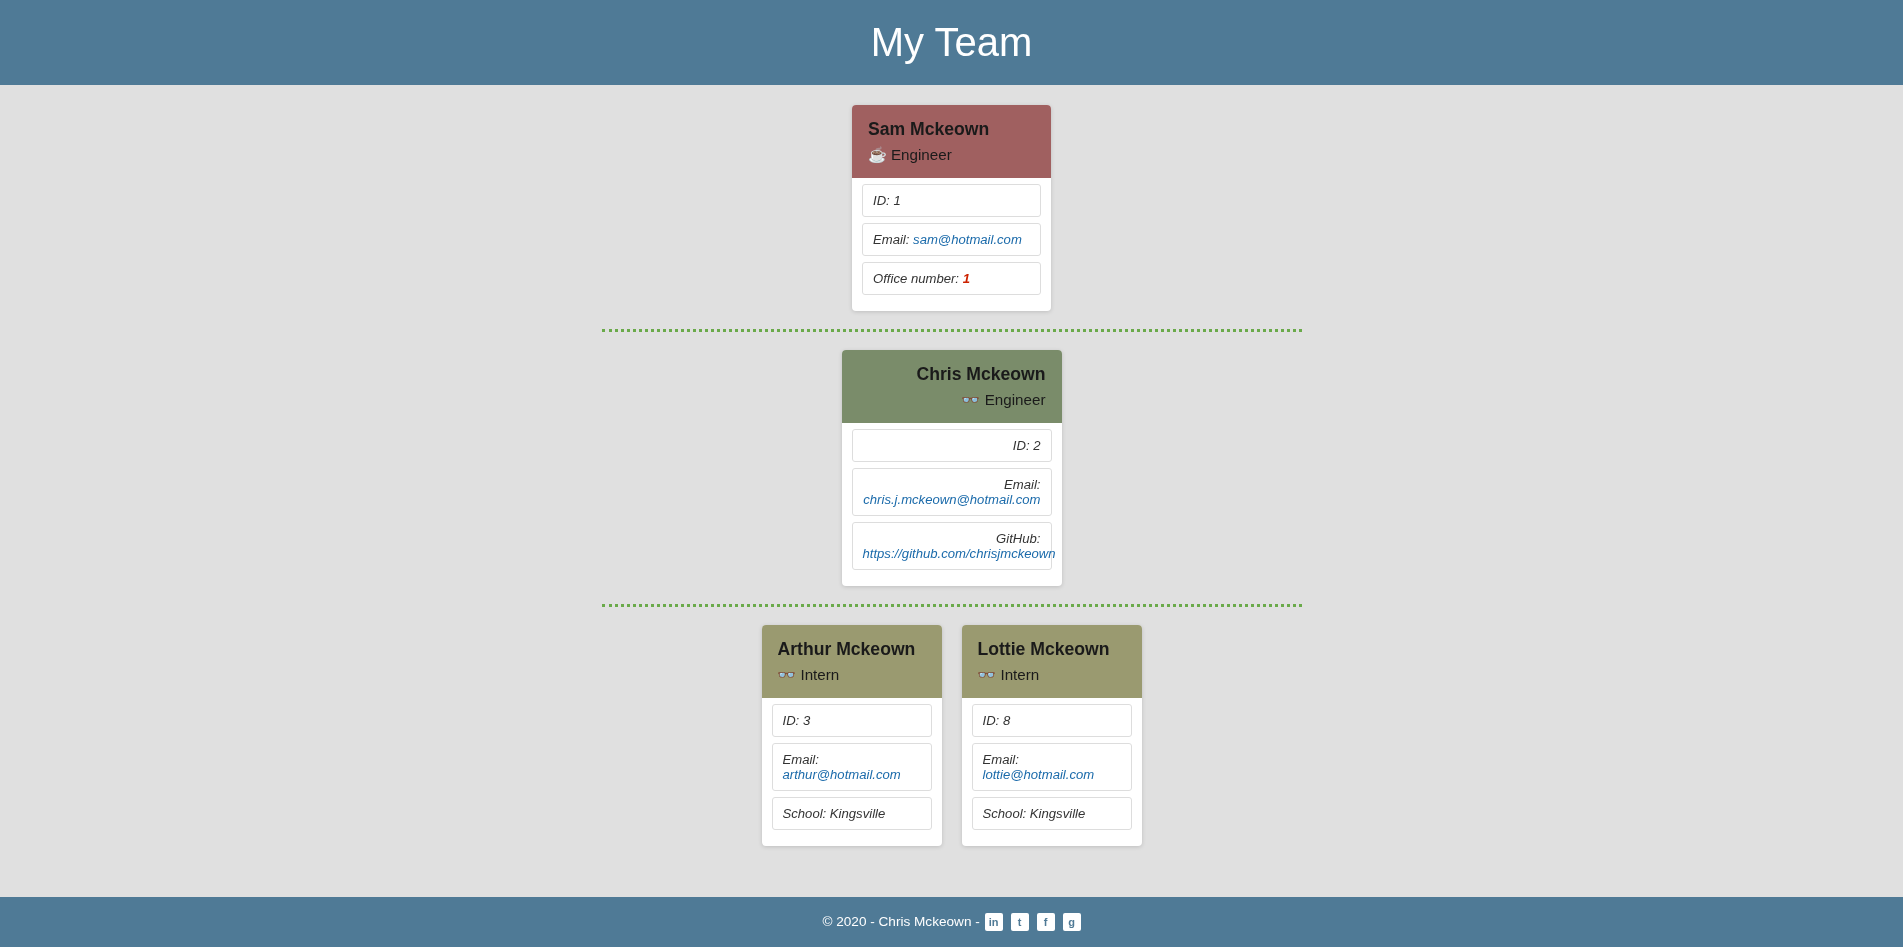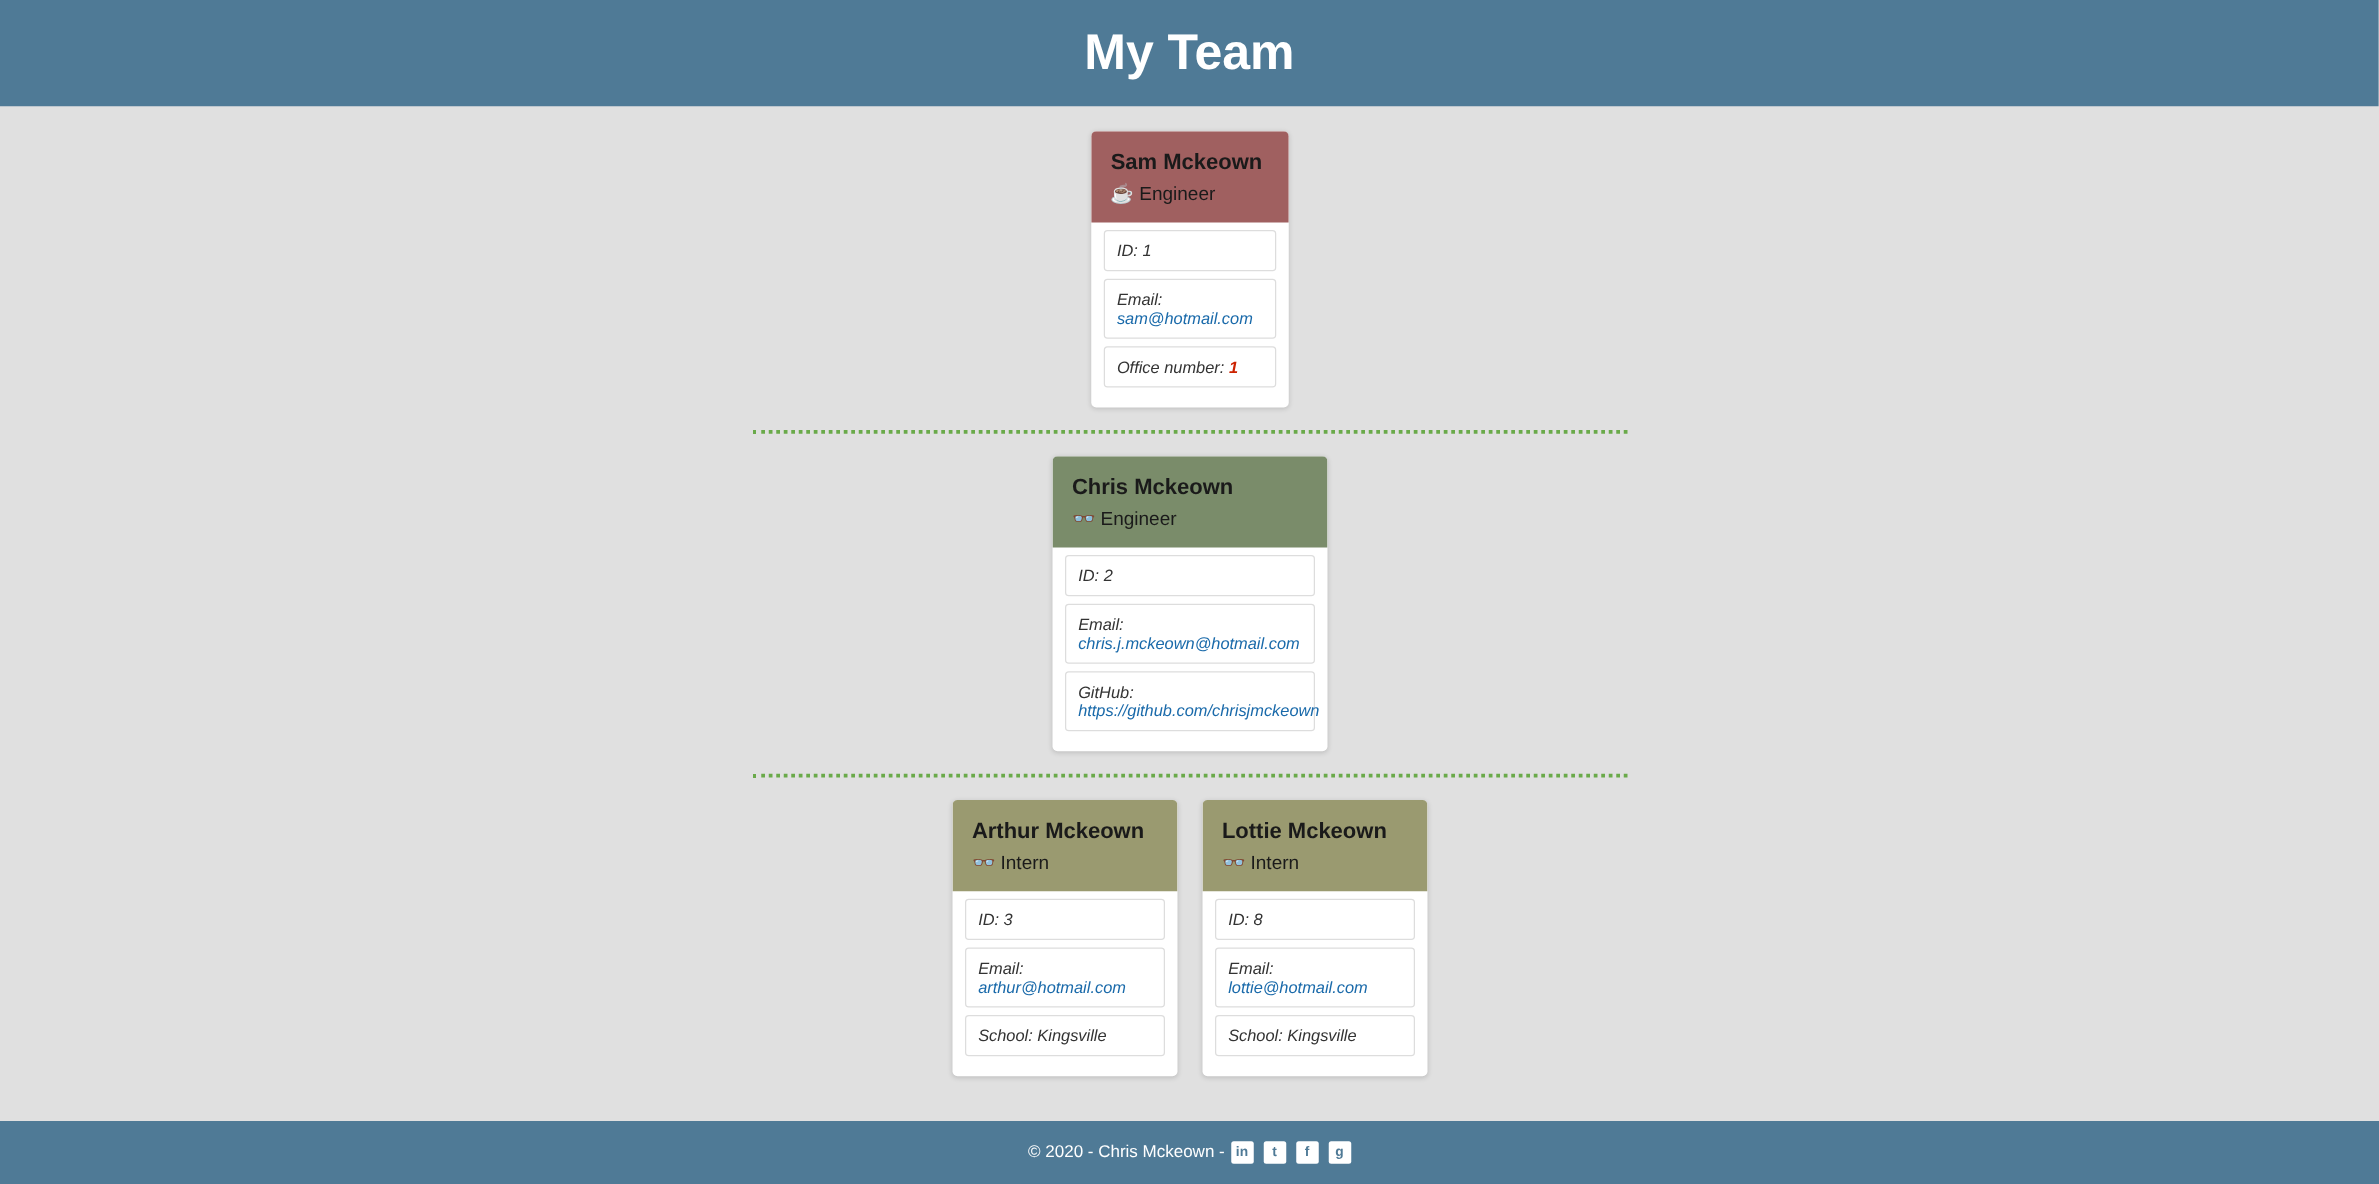--- a/index.html
+++ b/index.html
@@ -11,21 +11,21 @@
 
     
     .header {
       background-color: #4f7a96;
       padding: 20px;
       text-align: center;
     }
     .header h1 {
       color: white;
       font-size: 2.5rem;
-      font-weight: bold;
+      font-weight: normal;
     }
 
     
     .main {
       padding: 20px 0 40px;
       display: flex;
       flex-direction: column;
       align-items: center;
     }
 
@@ -138,39 +138,39 @@
 </head>
 <body>
 
 <header class="header">
   <h1>My Team</h1>
 </header>
 
 <main class="main">
 
   <div class="card-container">
-    <div class="card" style="width:158px;">
+    <div class="card" style="width:199px;">
       <div class="card-header bg-manager">
         <div class="name">Sam Mckeown</div>
         <div class="role">
           <span class="role-icon">☕</span><span>Engineer</span>
         </div>
       </div>
       <div class="card-body">
         <div class="card-info-item">ID: <span>1</span></div>
         <div class="card-info-item">Email: <a href="#">sam@hotmail.com</a></div>
         <div class="card-info-item">Office number: <span class="highlight">1</span></div>
       </div>
     </div>
   </div>
 
   <hr class="dotted-line">
 
   <div class="card-container">
-    <div class="card" style="width:220px;">
+    <div class="card" style="width:220px;text-align:right;">
       <div class="card-header bg-engineer">
         <div class="name">Chris Mckeown</div>
         <div class="role">
           <span class="role-icon">👓</span><span>Engineer</span>
         </div>
       </div>
       <div class="card-body">
         <div class="card-info-item">ID: <span>2</span></div>
         <div class="card-info-item">Email: <a href="#">chris.j.mckeown@hotmail.com</a></div>
         <div class="card-info-item">GitHub: <a href="#">https://github.com/chrisjmckeown</a></div>

